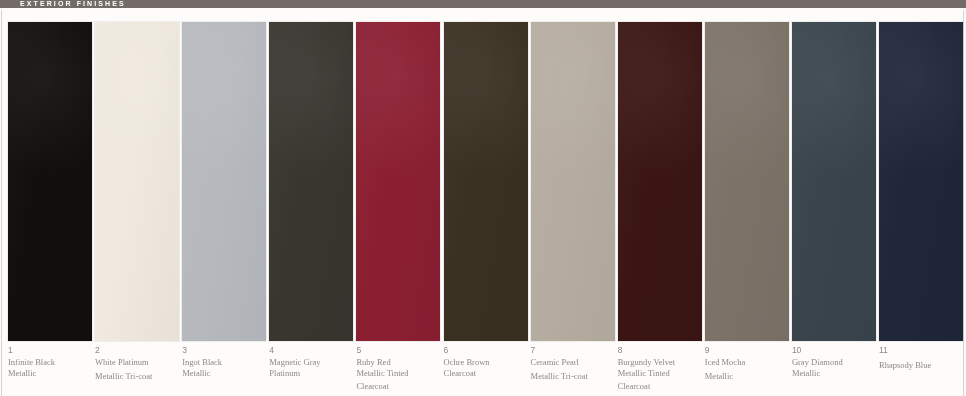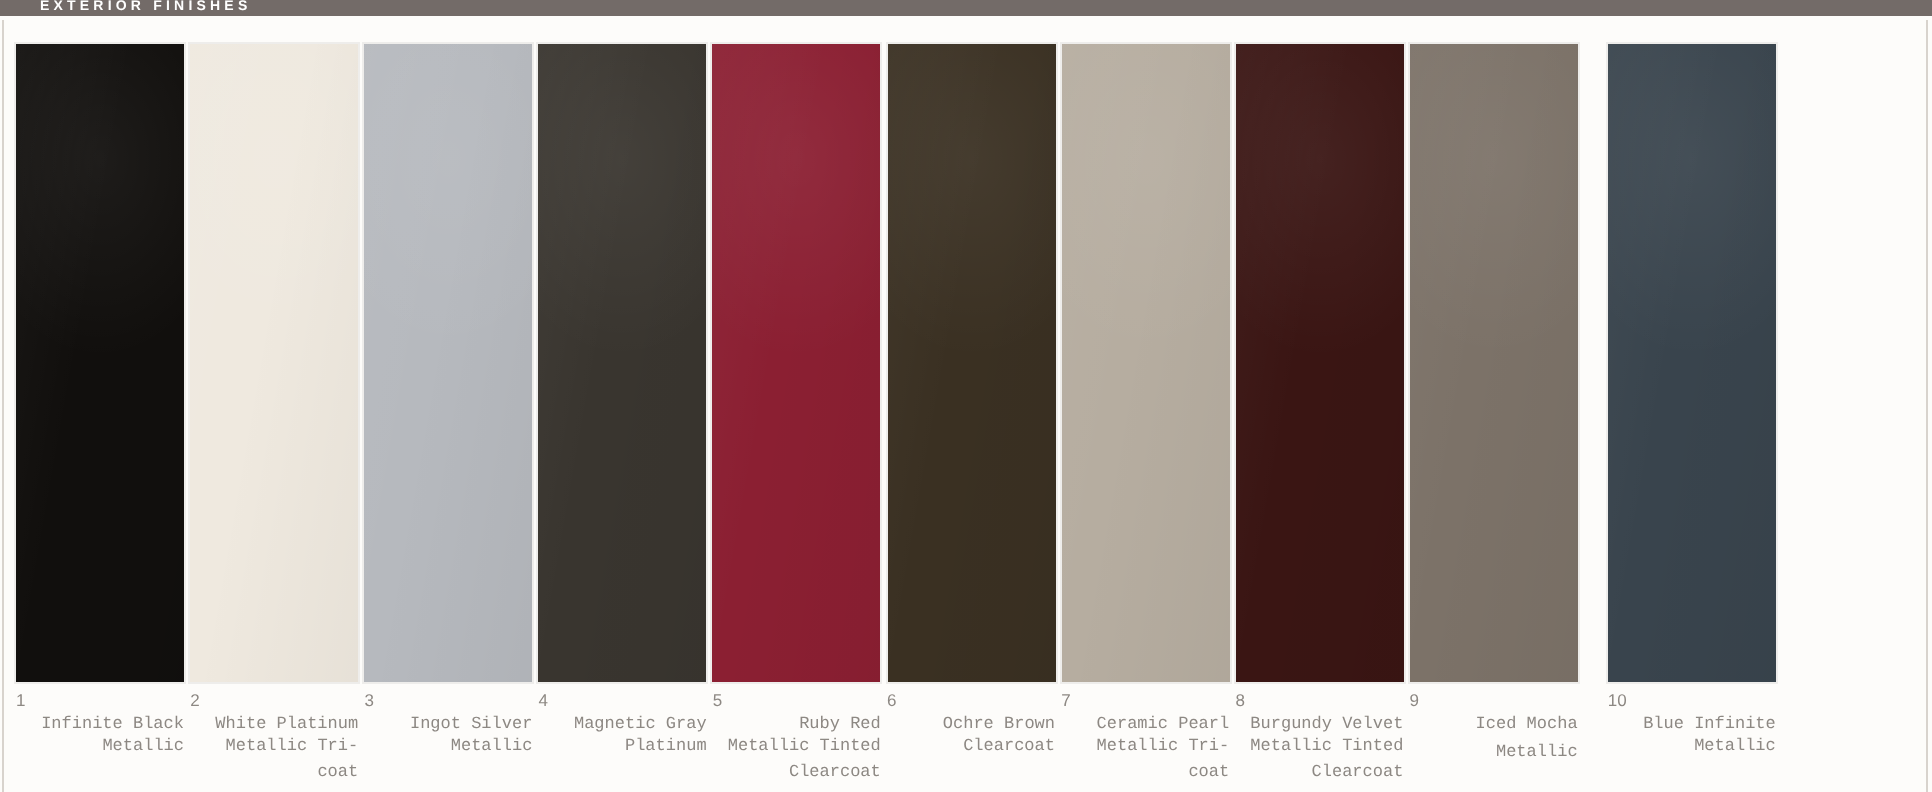--- a/index.html
+++ b/index.html
@@ -108,24 +108,23 @@
   .caption-num {
     color: #8d8883;
     font-size: 8.5px;
     line-height: 11px;
     font-family: "Liberation Sans", sans-serif;
   }
   .caption-name {
     color: #8d8883;
     font-size: 8.5px;
     line-height: 10.5px;
-    font-family: Liberation Mono, monospace;
+    font-family: Liberation Serif, serif;
     white-space: pre-line;
     margin-top: 1px;
-    text-align: right;
   }
 </style>
 </head>
 <body>
 
 <div class="page">
 
   <div class="header-bar">
     <div class="header-title">EXTERIOR FINISHES</div>
   </div>
@@ -147,21 +146,21 @@
         <div class="caption">
           <div class="caption-num">2</div>
           <div class="caption-name">White Platinum
 Metallic Tri-coat<sup style="font-size: 6px;"></sup></div>
         </div>
       </div>
       <div class="finish" style="left: 182.2px;">
         <div class="chip" style="background: rgb(182, 185, 190);"></div>
         <div class="caption">
           <div class="caption-num">3</div>
-          <div class="caption-name">Ingot Silver
+          <div class="caption-name">Ingot Black
 Metallic</div>
         </div>
       </div>
       <div class="finish" style="left: 269.3px;">
         <div class="chip" style="background: rgb(57, 53, 47);"></div>
         <div class="caption">
           <div class="caption-num">4</div>
           <div class="caption-name">Magnetic Gray
 Platinum</div>
         </div>
@@ -201,23 +200,30 @@
         </div>
       </div>
       <div class="finish" style="left: 704.8px;">
         <div class="chip" style="background: rgb(124, 114, 104);"></div>
         <div class="caption">
           <div class="caption-num">9</div>
           <div class="caption-name">Iced Mocha
 Metallic<sup style="font-size: 6px;"></sup></div>
         </div>
       </div>
-      <div class="finish" style="left: 791.9px; margin-left: 12px;">
+      <div class="finish" style="left: 791.9px;">
         <div class="chip" style="background: rgb(57, 68, 77);"></div>
         <div class="caption">
           <div class="caption-num">10</div>
-          <div class="caption-name">Blue Infinite
+          <div class="caption-name">Gray Diamond
 Metallic</div>
         </div>
       </div>
+      <div class="finish" style="left: 879px;">
+        <div class="chip" style="background: rgb(32, 38, 58);"></div>
+        <div class="caption">
+          <div class="caption-num">11</div>
+          <div class="caption-name">Rhapsody Blue<sup style="font-size: 6px;"></sup></div>
+        </div>
+      </div>
     </div>
 
 </div>
 
 </body></html>

